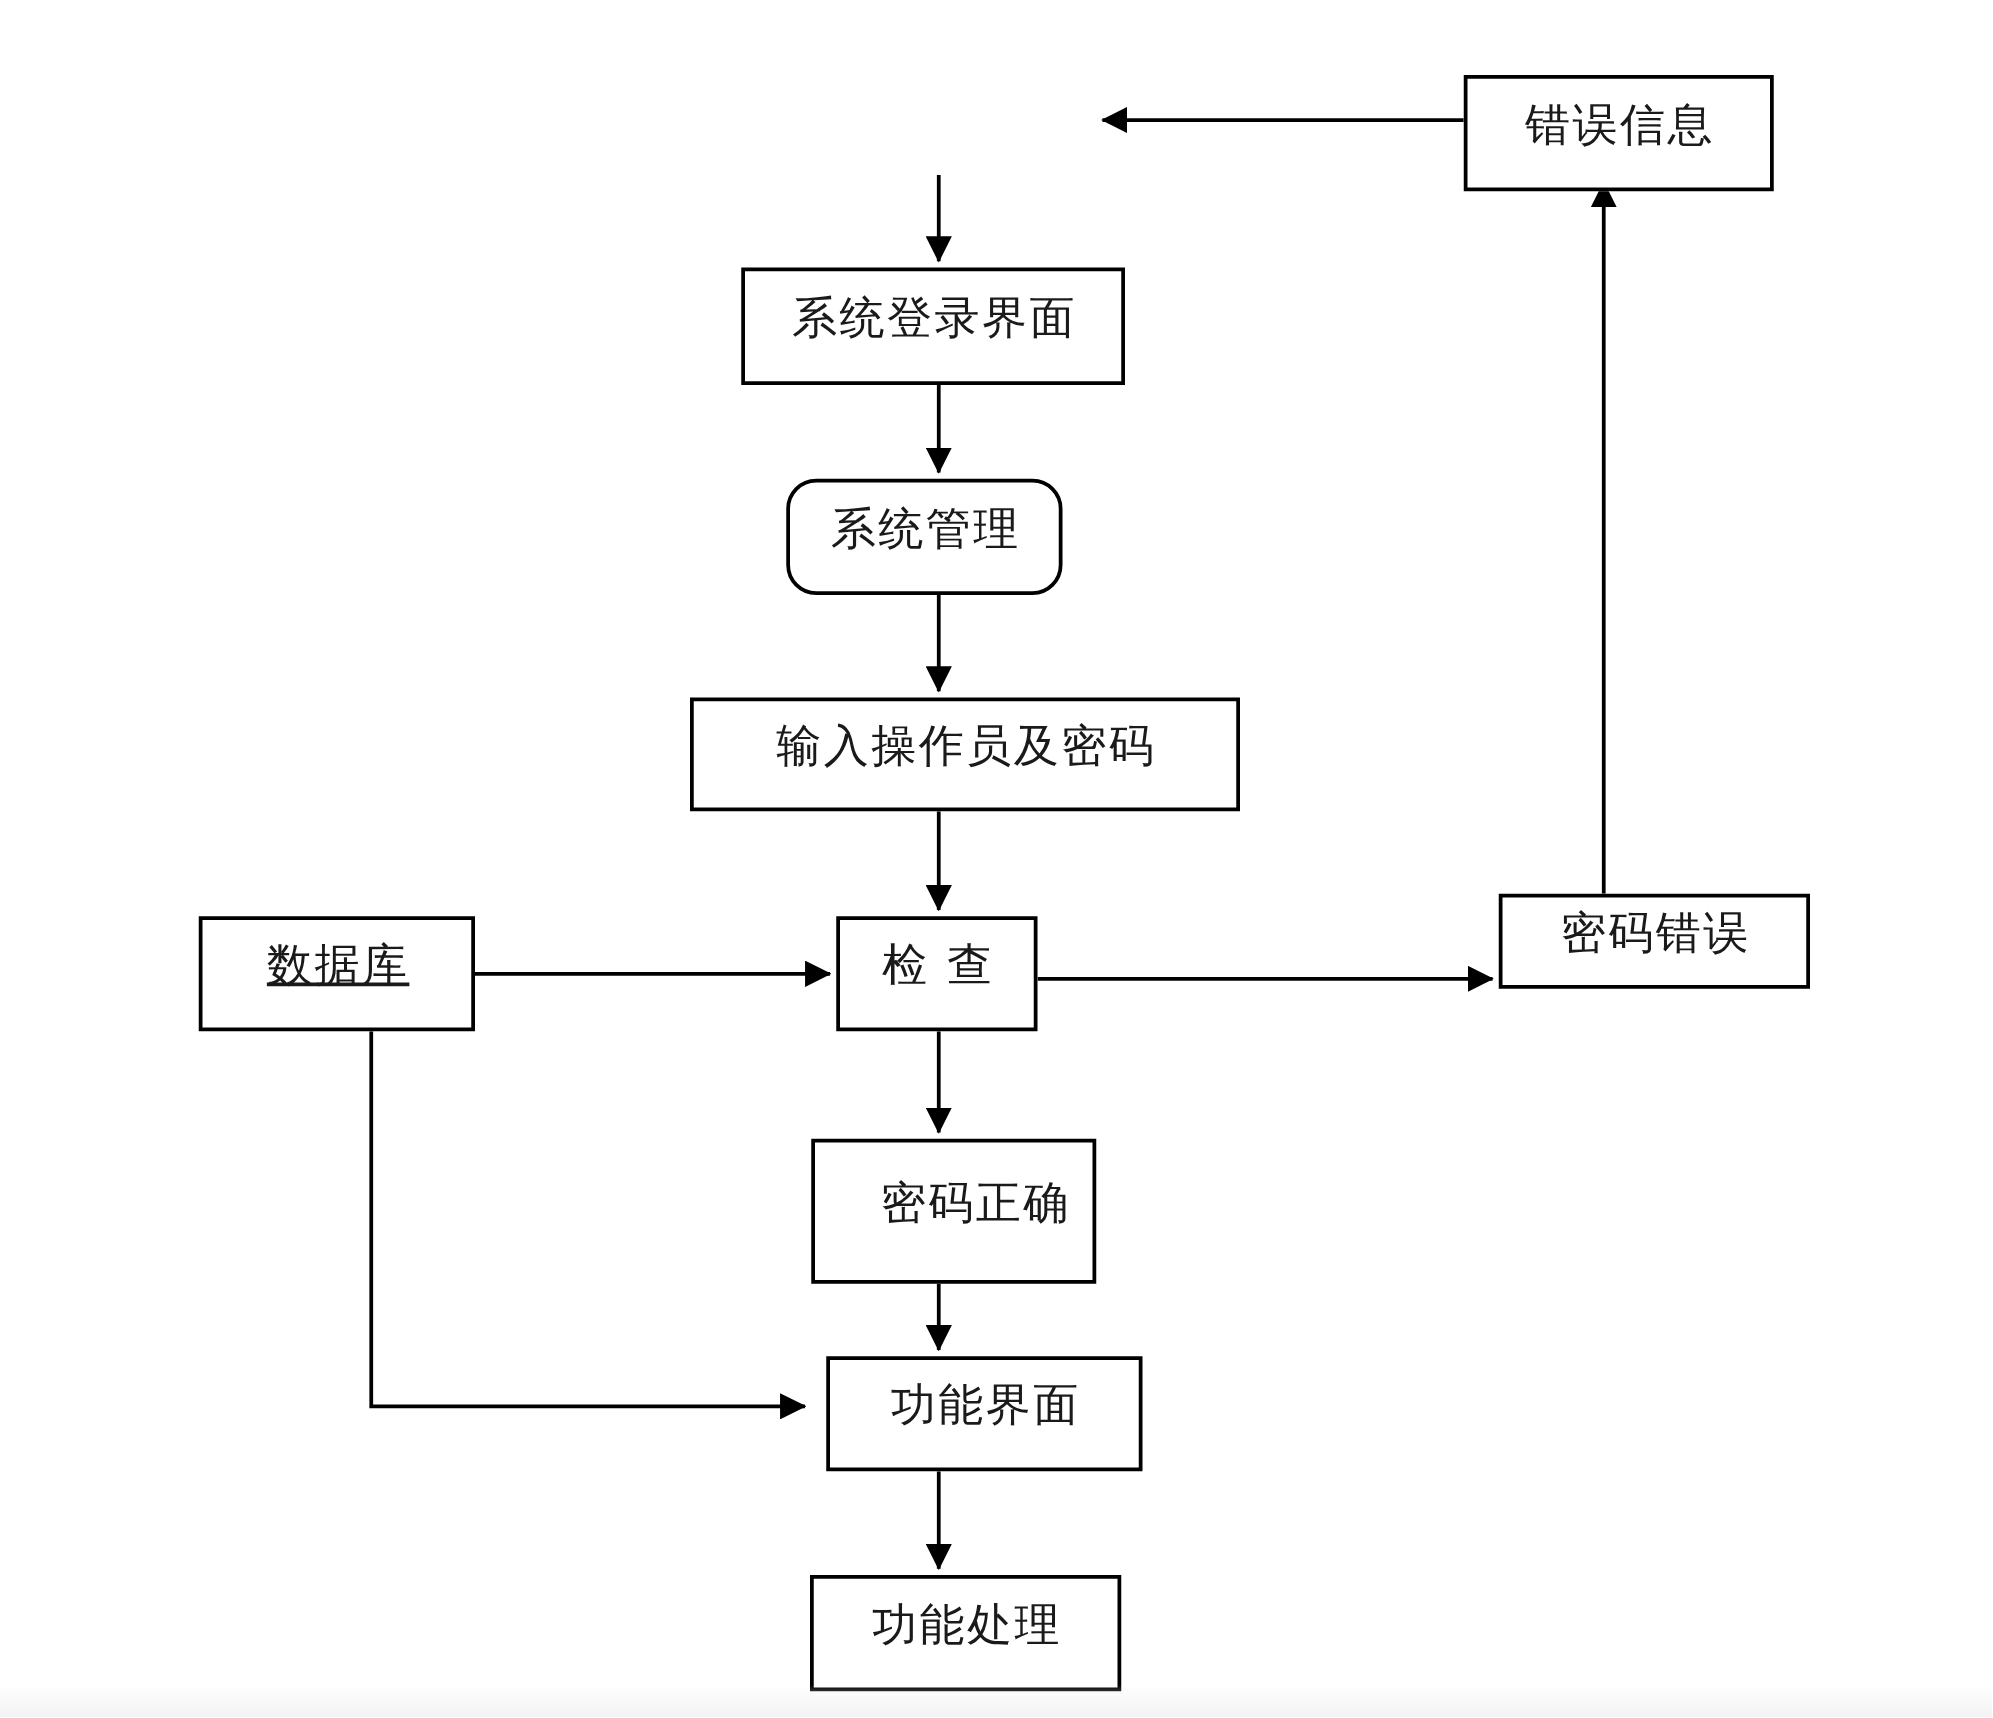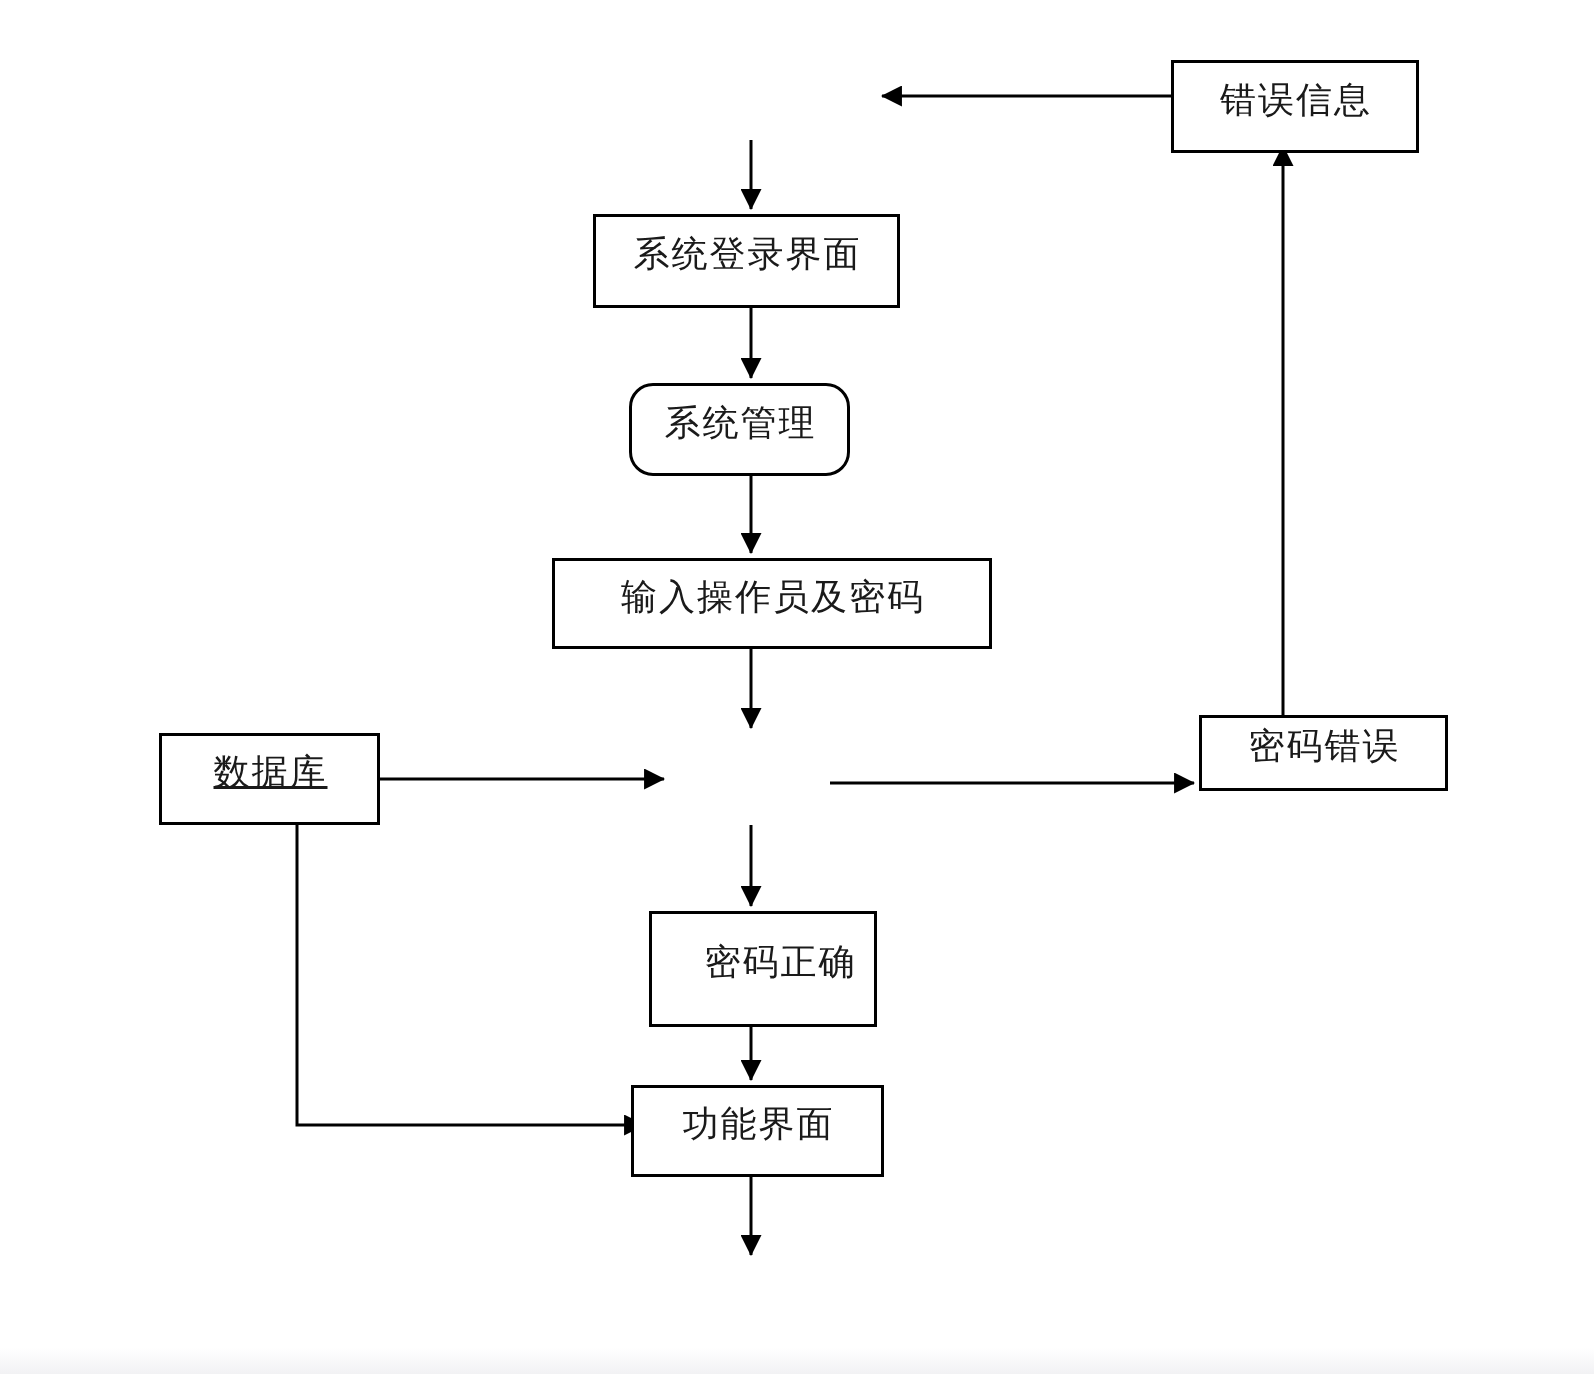--- a/index.html
+++ b/index.html
@@ -106,28 +106,34 @@
   </div>
 
   <div class="node" style="left:552px; top:558px; width:440px; height:91px;">
     <span class="lbl">输入操作员及密码</span>
   </div>
 
   <div class="node" style="left:159px; top:733px; width:221px; height:92px;text-decoration:underline;">
     <span class="lbl">数据库</span>
   </div>
 
+  <div class="node wide-spacing" style="left:669px; top:733px; width:161px; height:92px;">
+    <span class="lbl">检查</span>
+  </div>
 
   <div class="node" style="left:1199px; top:715px; width:249px; height:76px;">
     <span class="lbl">密码错误</span>
   </div>
 
   <div class="node" style="left:649px; top:911px; width:228px; height:116px;padding-left:33px;">
     <span class="lbl">密码正确</span>
   </div>
 
-  <div class="node" style="left:631px; top:1085px; width:253px; height:92px;">
+  <div class="node" style="left:661px; top:1085px; width:253px; height:92px;">
     <span class="lbl">功能界面</span>
   </div>
 
+  <div class="node" style="left:648px; top:1260px; width:249px; height:93px;">
+    <span class="lbl">功能处理</span>
+  </div>
 
   <div class="bottom-fade"></div>
 </div>
 
 </body></html>

